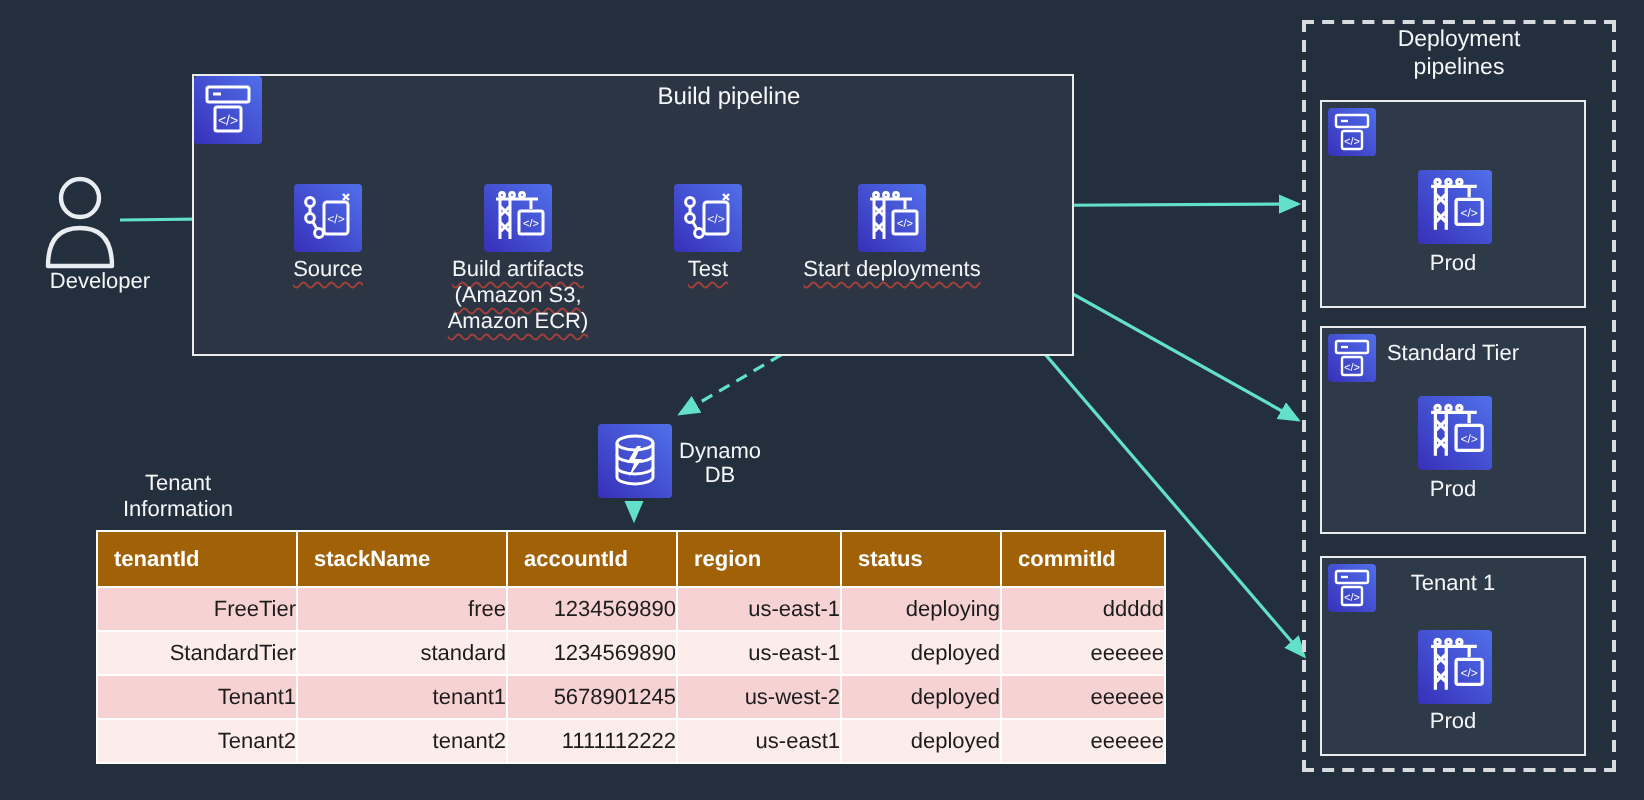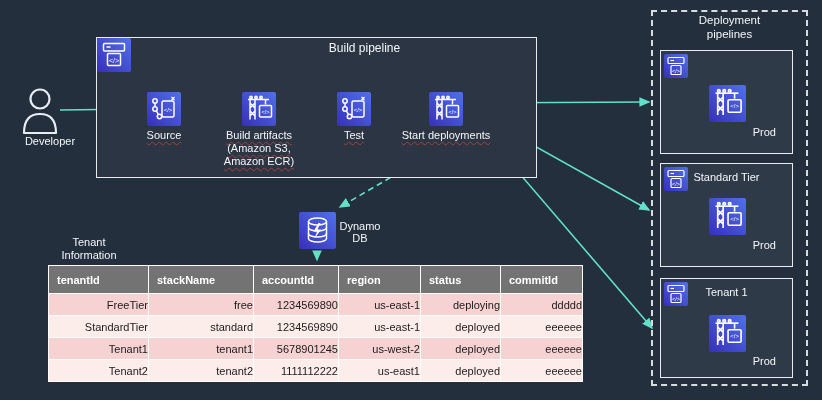--- a/index.html
+++ b/index.html
@@ -17,39 +17,39 @@
   .build-box{left:96px;top:37px;width:441px;height:141px;background:#2b3543;border:1.5px solid #e9ebed;box-sizing:border-box;}
   .build-title{left:96px;top:42px;width:441px;text-align:center;font-size:12px;padding-left:48px;}
   .deploy-panel{left:651px;top:10px;width:157px;height:376px;border:2px dashed #d9dcde;box-sizing:border-box;}
   .deploy-title{left:651px;top:13px;width:157px;text-align:center;font-size:11.5px;line-height:14px;}
   .deploy-title span{display:inline-block;width:90px;}
   .tier-box{left:660px;width:133px;background:#2f3a48;border:1.5px solid #e9ebed;box-sizing:border-box;}
   .tier-free{top:50px;height:104px;}
   .tier-std{top:163px;height:104px;}
   .tier-t1{top:278px;height:100px;}
   .tier-title{position:absolute;left:0;right:0;top:7px;text-align:center;font-size:11px;}
-  .tier-prod{position:absolute;left:0;right:16px;top:75px;text-align:right;font-size:11px;}
+  .tier-prod{position:absolute;left:0;right:0;top:75px;text-align:center;font-size:11px;}
 
   
   .icsq{background:linear-gradient(45deg,#3730b8 0%,#5070ea 100%);border-radius:2px;display:flex;align-items:center;justify-content:center;}
   .ic33{width:34px;height:34px;}
   .ic24{width:24px;height:24px;}
   .ic37{width:37px;height:37px;}
   .tier-mini{position:absolute;left:3px;top:3px;}
   .tier-crane{position:absolute;left:48px;top:34px;}
   .icsq svg{display:block;}
 
   
   .step-lbl{width:150px;top:129px;}
 
   
   .tenant-title{left:39px;top:236px;width:100px;}
   table.tenant{position:absolute;left:48px;top:265px;border-collapse:collapse;table-layout:fixed;}
   table.tenant th, table.tenant td{border:1.5px solid #fdfdfd;font-size:11px;padding:0 0 0 8px;overflow:hidden;white-space:nowrap;text-align:right;}
-  table.tenant th{background:#737373;color:#ffffff;font-weight:700;text-align:left;height:27px;}
+  table.tenant th{background:#a16207;color:#ffffff;font-weight:700;text-align:left;height:27px;}
   table.tenant td{color:#1c1c1c;height:21px;}
   table.tenant tbody tr:nth-child(odd) td{background:#f6d2d2;}
   table.tenant tbody tr:nth-child(even) td{background:#fcedea;}
 
   
   #wires{left:0;top:0;pointer-events:none;}
 </style>
 </head>
 <body>
 

